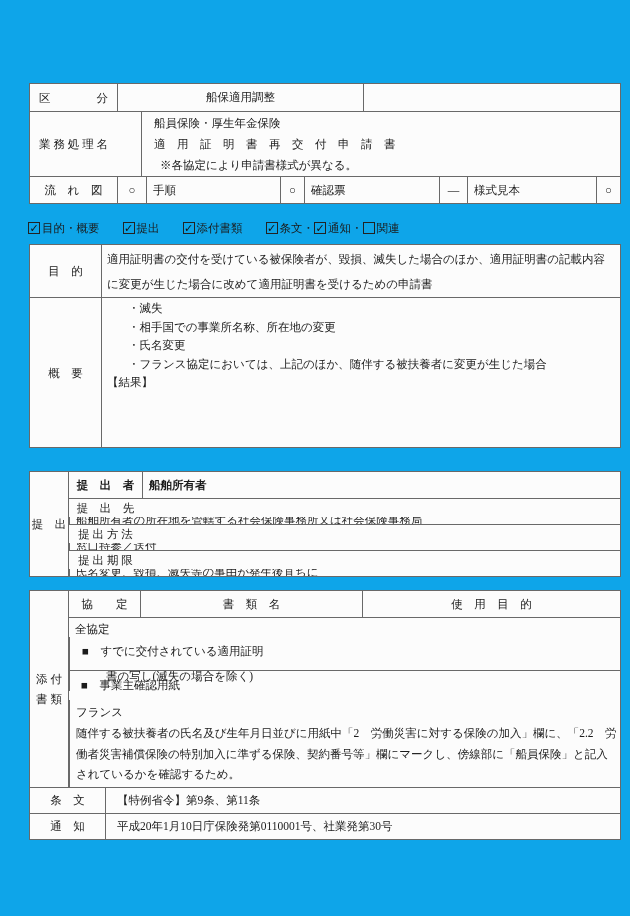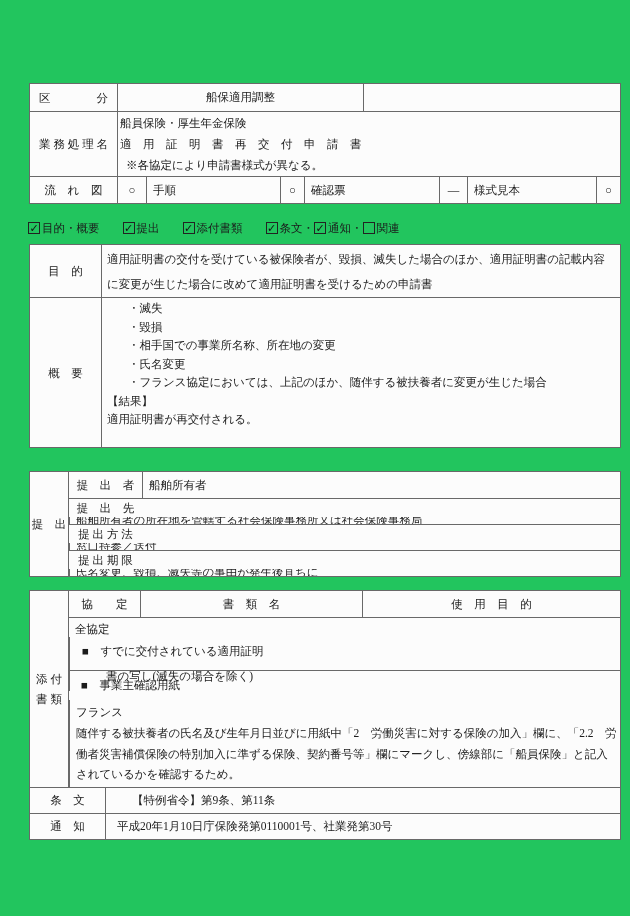--- a/index.html
+++ b/index.html
@@ -1,30 +1,30 @@
 <!DOCTYPE html>
 <html><head>
 <meta charset="utf-8">
 <style>
   html,body{margin:0;padding:0;background:#fcfcfc;}
-  #page{position:relative;width:630px;height:916px;background:#22c55e;overflow:hidden;
+  #page{position:relative;width:630px;height:916px;background:#0ea5e9;overflow:hidden;
         font-family:"Liberation Serif","DejaVu Serif",serif;font-size:11.5px;color:#1b1b1b;}
   .tbl{position:absolute;left:29px;width:592px;border:1px solid #696969;box-sizing:border-box;
        display:flex;flex-direction:column;background:#fcfcfc;}
   .r{display:flex;box-sizing:border-box;flex:0 0 auto;}
   .r + .r{border-top:1px solid #696969;}
   .c{box-sizing:border-box;flex:0 0 auto;overflow:hidden;}
   .c + .c{border-left:1px solid #696969;}
   .col{display:flex;flex-direction:column;flex:1 1 auto;box-sizing:border-box;}
   .col > .r + .r{border-top:1px solid #696969;flex-direction:column;}
   .lab{display:flex;align-items:center;justify-content:center;text-align:center;line-height:18px;}
   .fill{flex:1 1 auto;}
   .val{display:flex;align-items:center;padding-left:6px;}
   .ctr{display:flex;align-items:center;justify-content:center;}
-  .proc{padding:1px 0 0 2px;line-height:21px;}
+  .proc{padding:1px 0 0 12px;line-height:21px;margin-left:24px;}
   .proc .pl3{padding-left:6px;}
   .ptxt{padding:2px 8px 0 5px;line-height:25px;}
   .ov{padding:1px 6px 0 5px;line-height:18.5px;}
   .ov .ind{padding-left:21px;}
   .hang{padding:2px 24px 2px 36px;text-indent:-24px;line-height:25px;}
   .pp1{padding:2px 4px 2px 6px;line-height:25px;}
   .pp2{padding:3px 2px 2px 6px;line-height:20.5px;}
   .filters{position:absolute;left:28px;top:219px;height:18px;display:flex;align-items:center;}
   .fitem{display:flex;align-items:center;}
   .fitem.gap{margin-right:23px;}
@@ -92,35 +92,33 @@
 
   <div class="tbl" style="top:244px;">
     <div class="r" style="height:52px;">
       <div class="c lab" style="width:71px;">目　的</div>
       <div class="c fill ptxt">適用証明書の交付を受けている被保険者が、毀損、滅失した場合のほか、適用証明書の記載内容に変更が生じた場合に改めて適用証明書を受けるための申請書</div>
     </div>
     <div class="r" style="height:150px;">
       <div class="c lab" style="width:71px;">概　要</div>
       <div class="c fill ov">
         <div class="ind">・滅失</div>
-        <div class="ind">・毀損</div>
         <div class="ind">・相手国での事業所名称、所在地の変更</div>
         <div class="ind">・氏名変更</div>
         <div class="ind">・フランス協定においては、上記のほか、随伴する被扶養者に変更が生じた場合</div>
         <div>【結果】</div>
-        <div>適用証明書が再交付される。</div>
       </div>
     </div>
   </div>
 
   <div class="tbl" style="top:471px;">
     <div class="r">
       <div class="c lab" style="width:38px;">提　出</div>
       <div class="c col">
-        <div class="r" style="height:26px;">
+        <div class="r" style="height:26px;font-weight:bold;">
           <div class="c lab" style="width:73px;">提　出　者</div>
           <div class="c fill val">船舶所有者</div>
         </div>
         <div class="r" style="height:26px;">
           <div class="c lab" style="width:73px;">提　出　先</div>
           <div class="c fill val">船舶所有者の所在地を管轄する社会保険事務所又は社会保険事務局</div>
         </div>
         <div class="r" style="height:26px;">
           <div class="c lab" style="width:73px;">提 出 方 法</div>
           <div class="c fill val">窓口持参／送付</div>
@@ -148,21 +146,21 @@
         </div>
         <div class="r" style="min-height:104px;">
           <div class="c hang" style="width:222px;">■　事業主確認用紙</div>
           <div class="c" style="width:71px;padding:5px 2px 0 6px;">フランス</div>
           <div class="c fill pp2">随伴する被扶養者の氏名及び生年月日並びに用紙中「2　労働災害に対する保険の加入」欄に、「2.2　労働者災害補償保険の特別加入に準ずる保険、契約番号等」欄にマークし、傍線部に「船員保険」と記入されているかを確認するため。</div>
         </div>
       </div>
     </div>
     <div class="r" style="height:26px;">
       <div class="c lab" style="width:75px;">条　文</div>
-      <div class="c fill val" style="padding-left:26px;">【特例省令】第9条、第11条</div>
+      <div class="c fill val" style="padding-left:11px;">【特例省令】第9条、第11条</div>
     </div>
     <div class="r" style="height:26px;">
       <div class="c lab" style="width:75px;">通　知</div>
       <div class="c fill val" style="padding-left:11px;">平成20年1月10日庁保険発第0110001号、社業発第30号</div>
     </div>
   </div>
 
 </div>
 
 </body></html>

